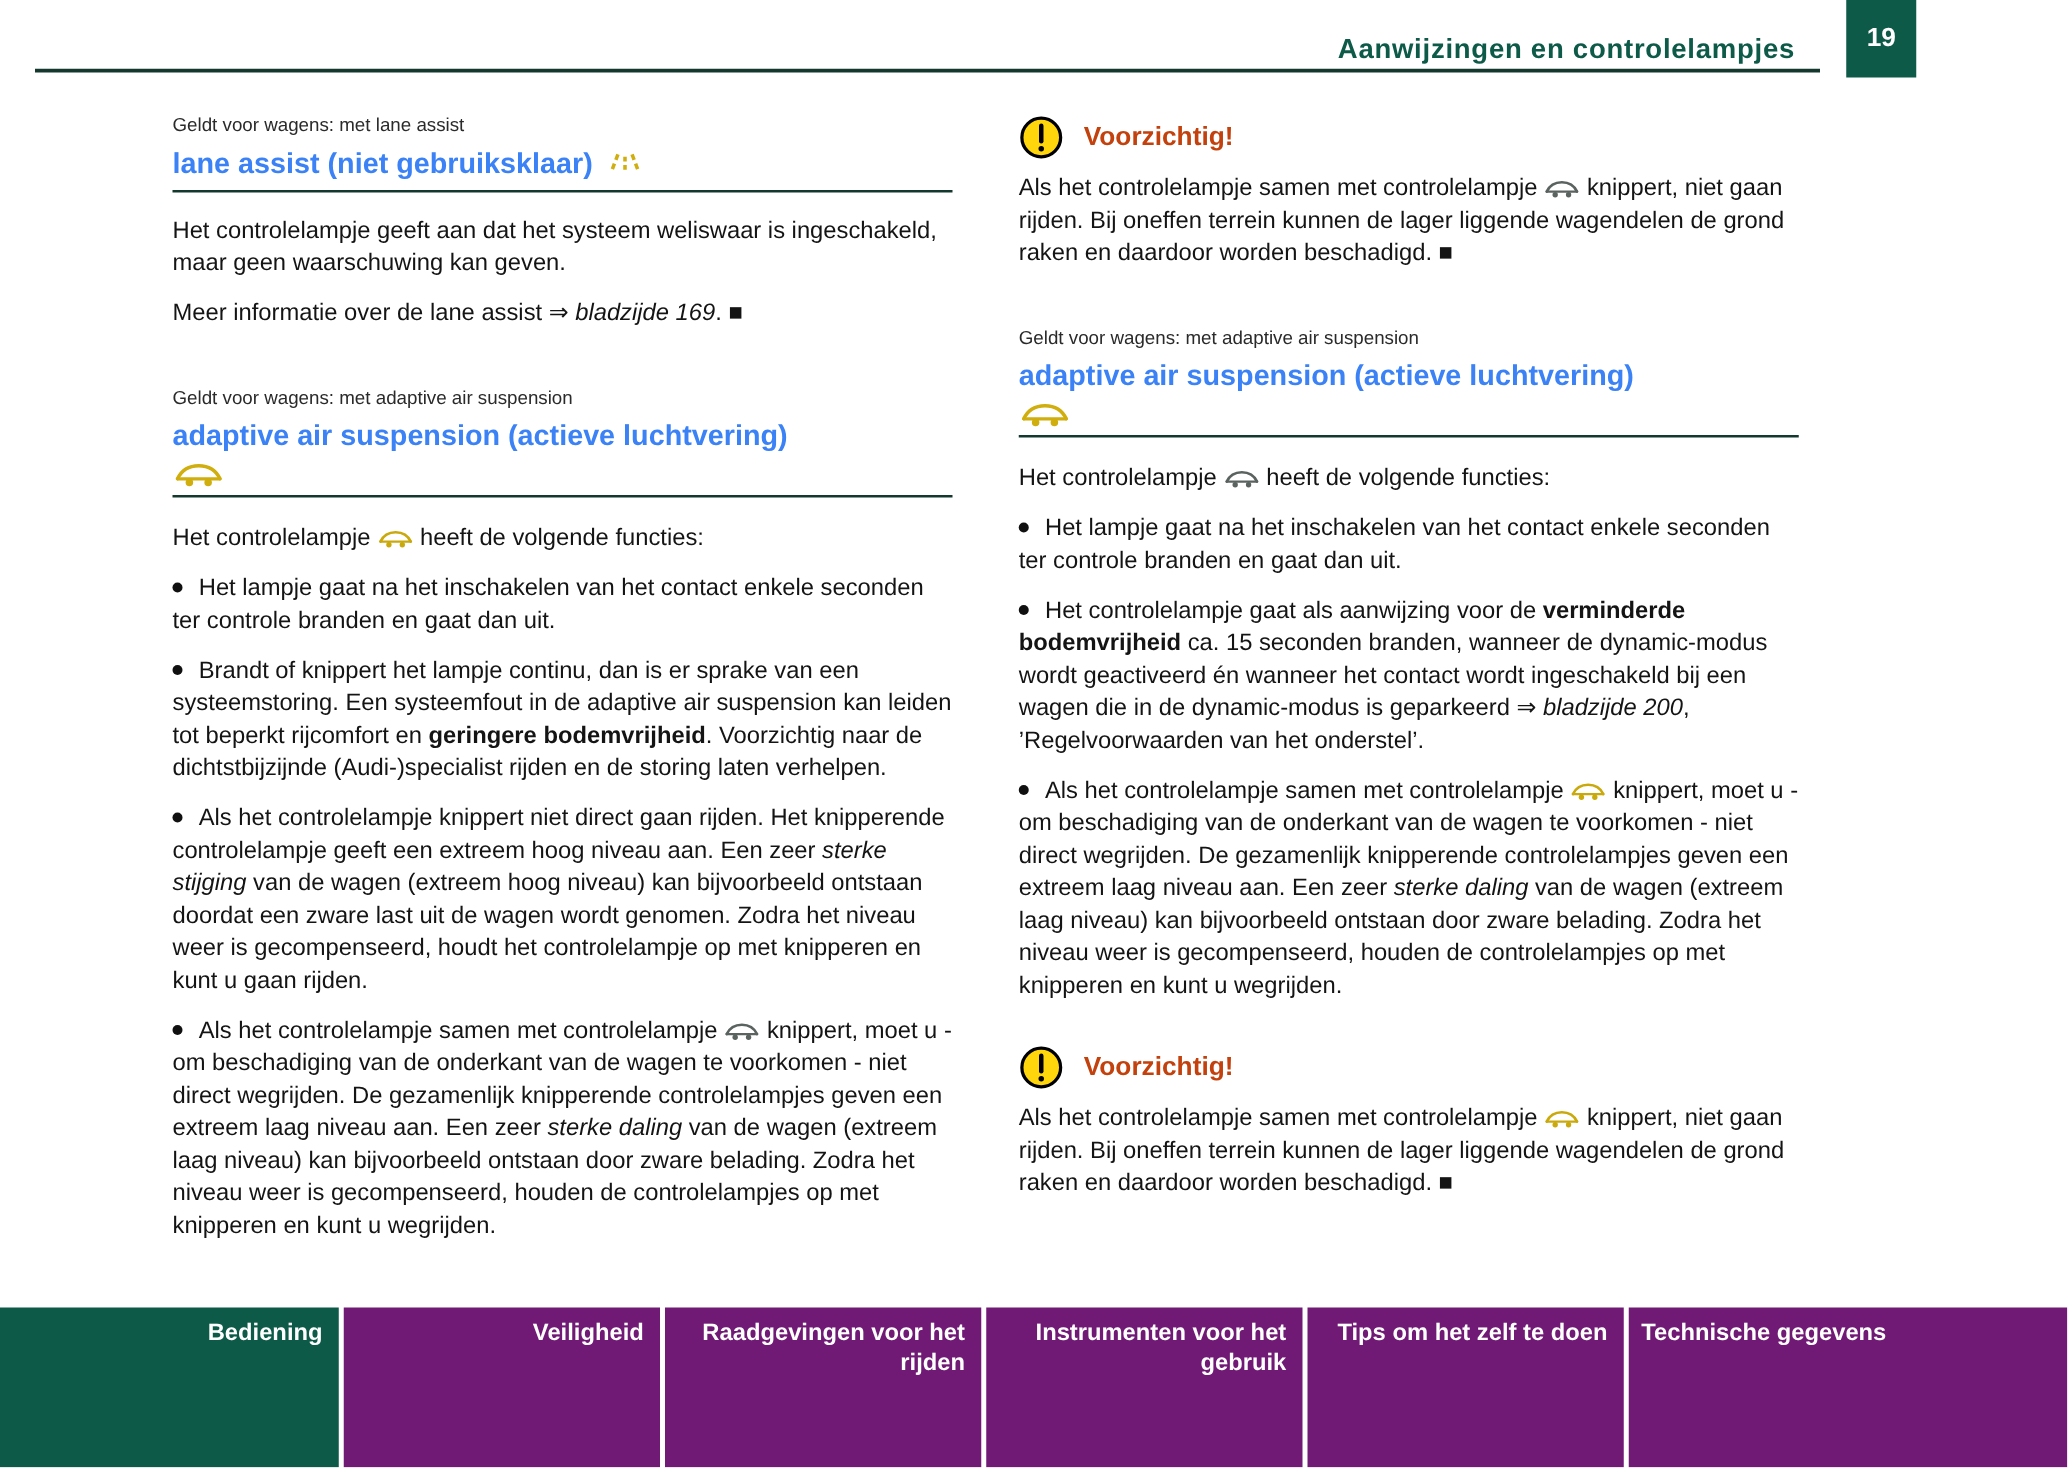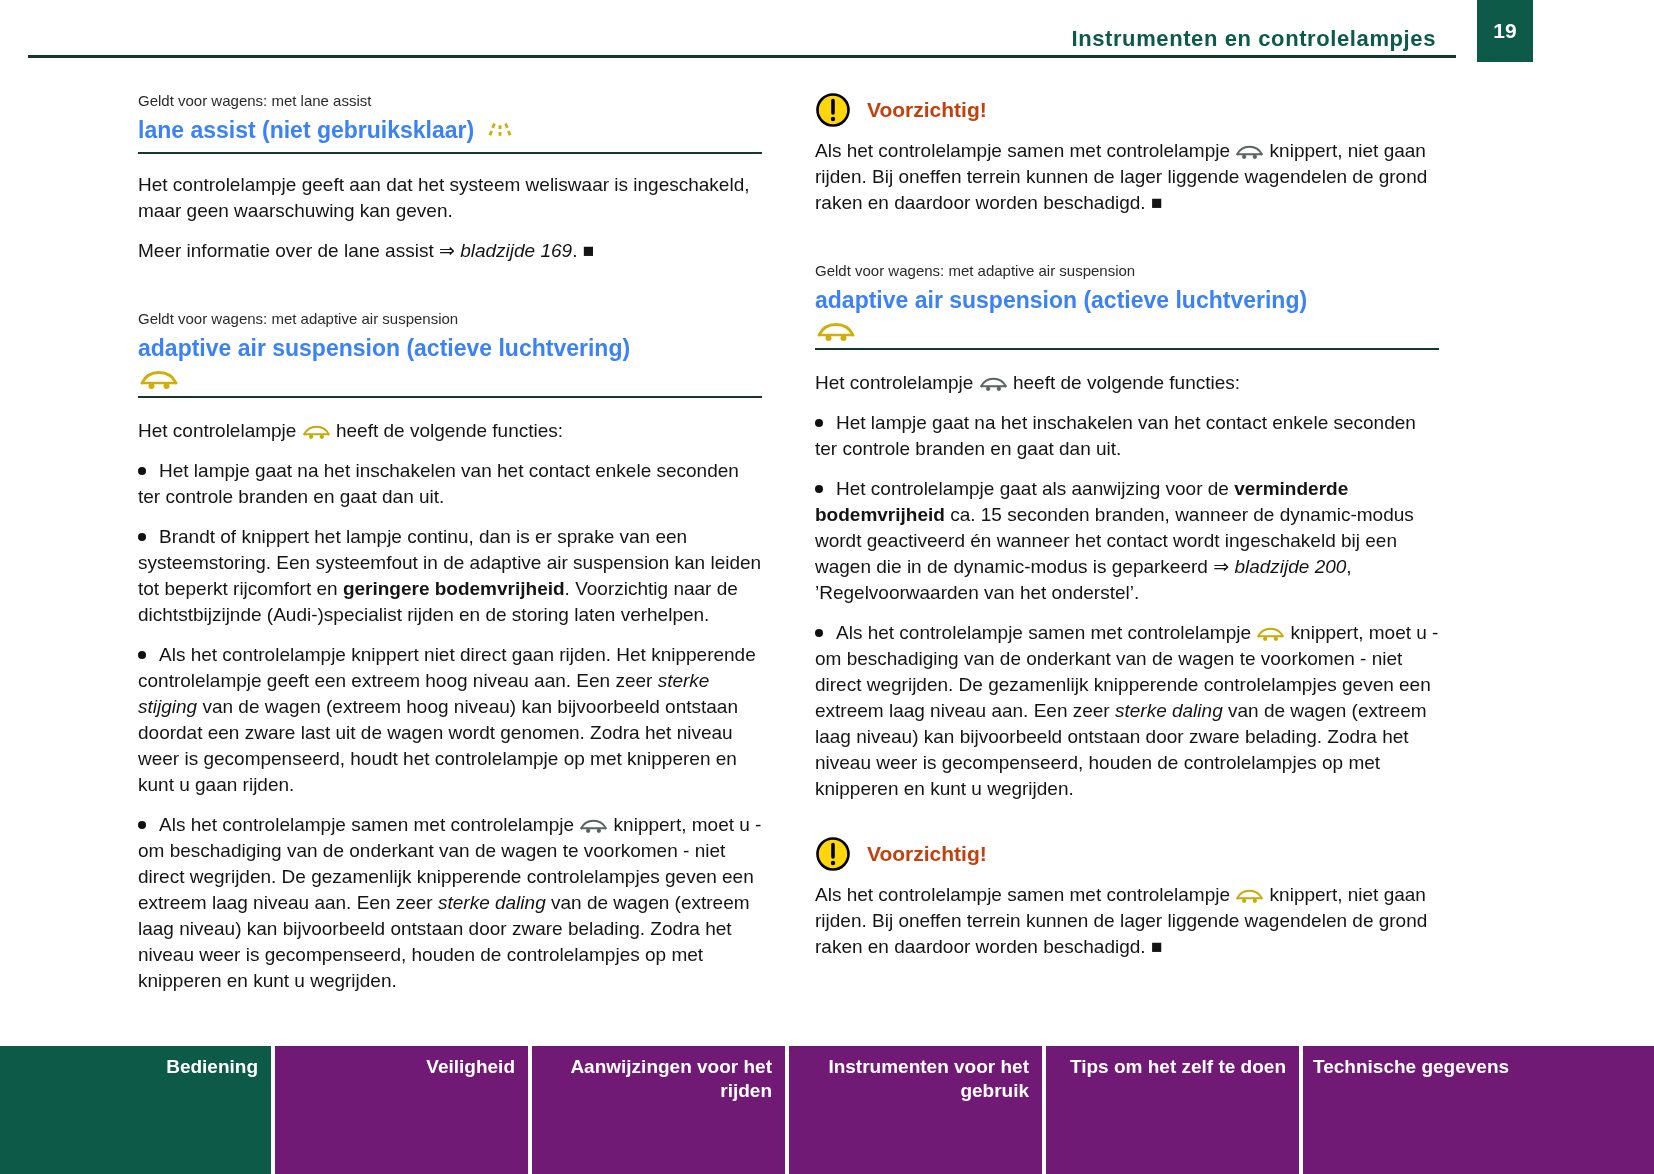--- a/index.html
+++ b/index.html
@@ -74,21 +74,21 @@
   .tab.active { background:#0d5a48; }
   .tab.t1 { width:271px; }
   .tab.t2, .tab.t3, .tab.t4, .tab.t5 { width:253px; }
   .tab.t6 { width:351px; text-align:left; }
 </style>
 </head>
 <body>
 
 <div class="page">
 
-  <div class="header-title">Instrumenten en controlelampjes</div>
+  <div class="header-title">Aanwijzingen en controlelampjes</div>
   <div class="page-num">19</div>
   <div class="top-rule"></div>
 
   <div class="col col-left">
 
     <div class="applies">Geldt voor wagens: met lane assist</div>
 
     <h2 class="section-title">
       <span>lane assist (niet gebruiksklaar)</span><span class="inline-icon h-icon"><svg width="32" height="20" viewBox="0 0 34 20">
             <path d="M11 2 L5 18" stroke="#cfae0d" stroke-width="3" stroke-dasharray="5 3.5" fill="none"></path>
@@ -197,19 +197,19 @@
               <circle cx="12.5" cy="16.5" r="3" fill="#c9a90b"></circle>
               <circle cx="27.5" cy="16.5" r="3" fill="#c9a90b"></circle>
             </svg></span><span> knippert, niet gaan rijden. Bij oneffen terrein kunnen de lager liggende wagendelen de grond raken en daardoor worden beschadigd. ■</span></p>
     </div>
 
   </div>
 
   <div class="footer">
     <div class="tab t1 active"><span>Bediening</span></div>
     <div class="tab t2"><span>Veiligheid</span></div>
-    <div class="tab t3"><span>Aanwijzingen voor het rijden</span></div>
+    <div class="tab t3"><span>Raadgevingen voor het rijden</span></div>
     <div class="tab t4"><span>Instrumenten voor het gebruik</span></div>
     <div class="tab t5"><span>Tips om het zelf te doen</span></div>
     <div class="tab t6"><span>Technische gegevens</span></div>
   </div>
 
 </div>
 
 </body></html>

